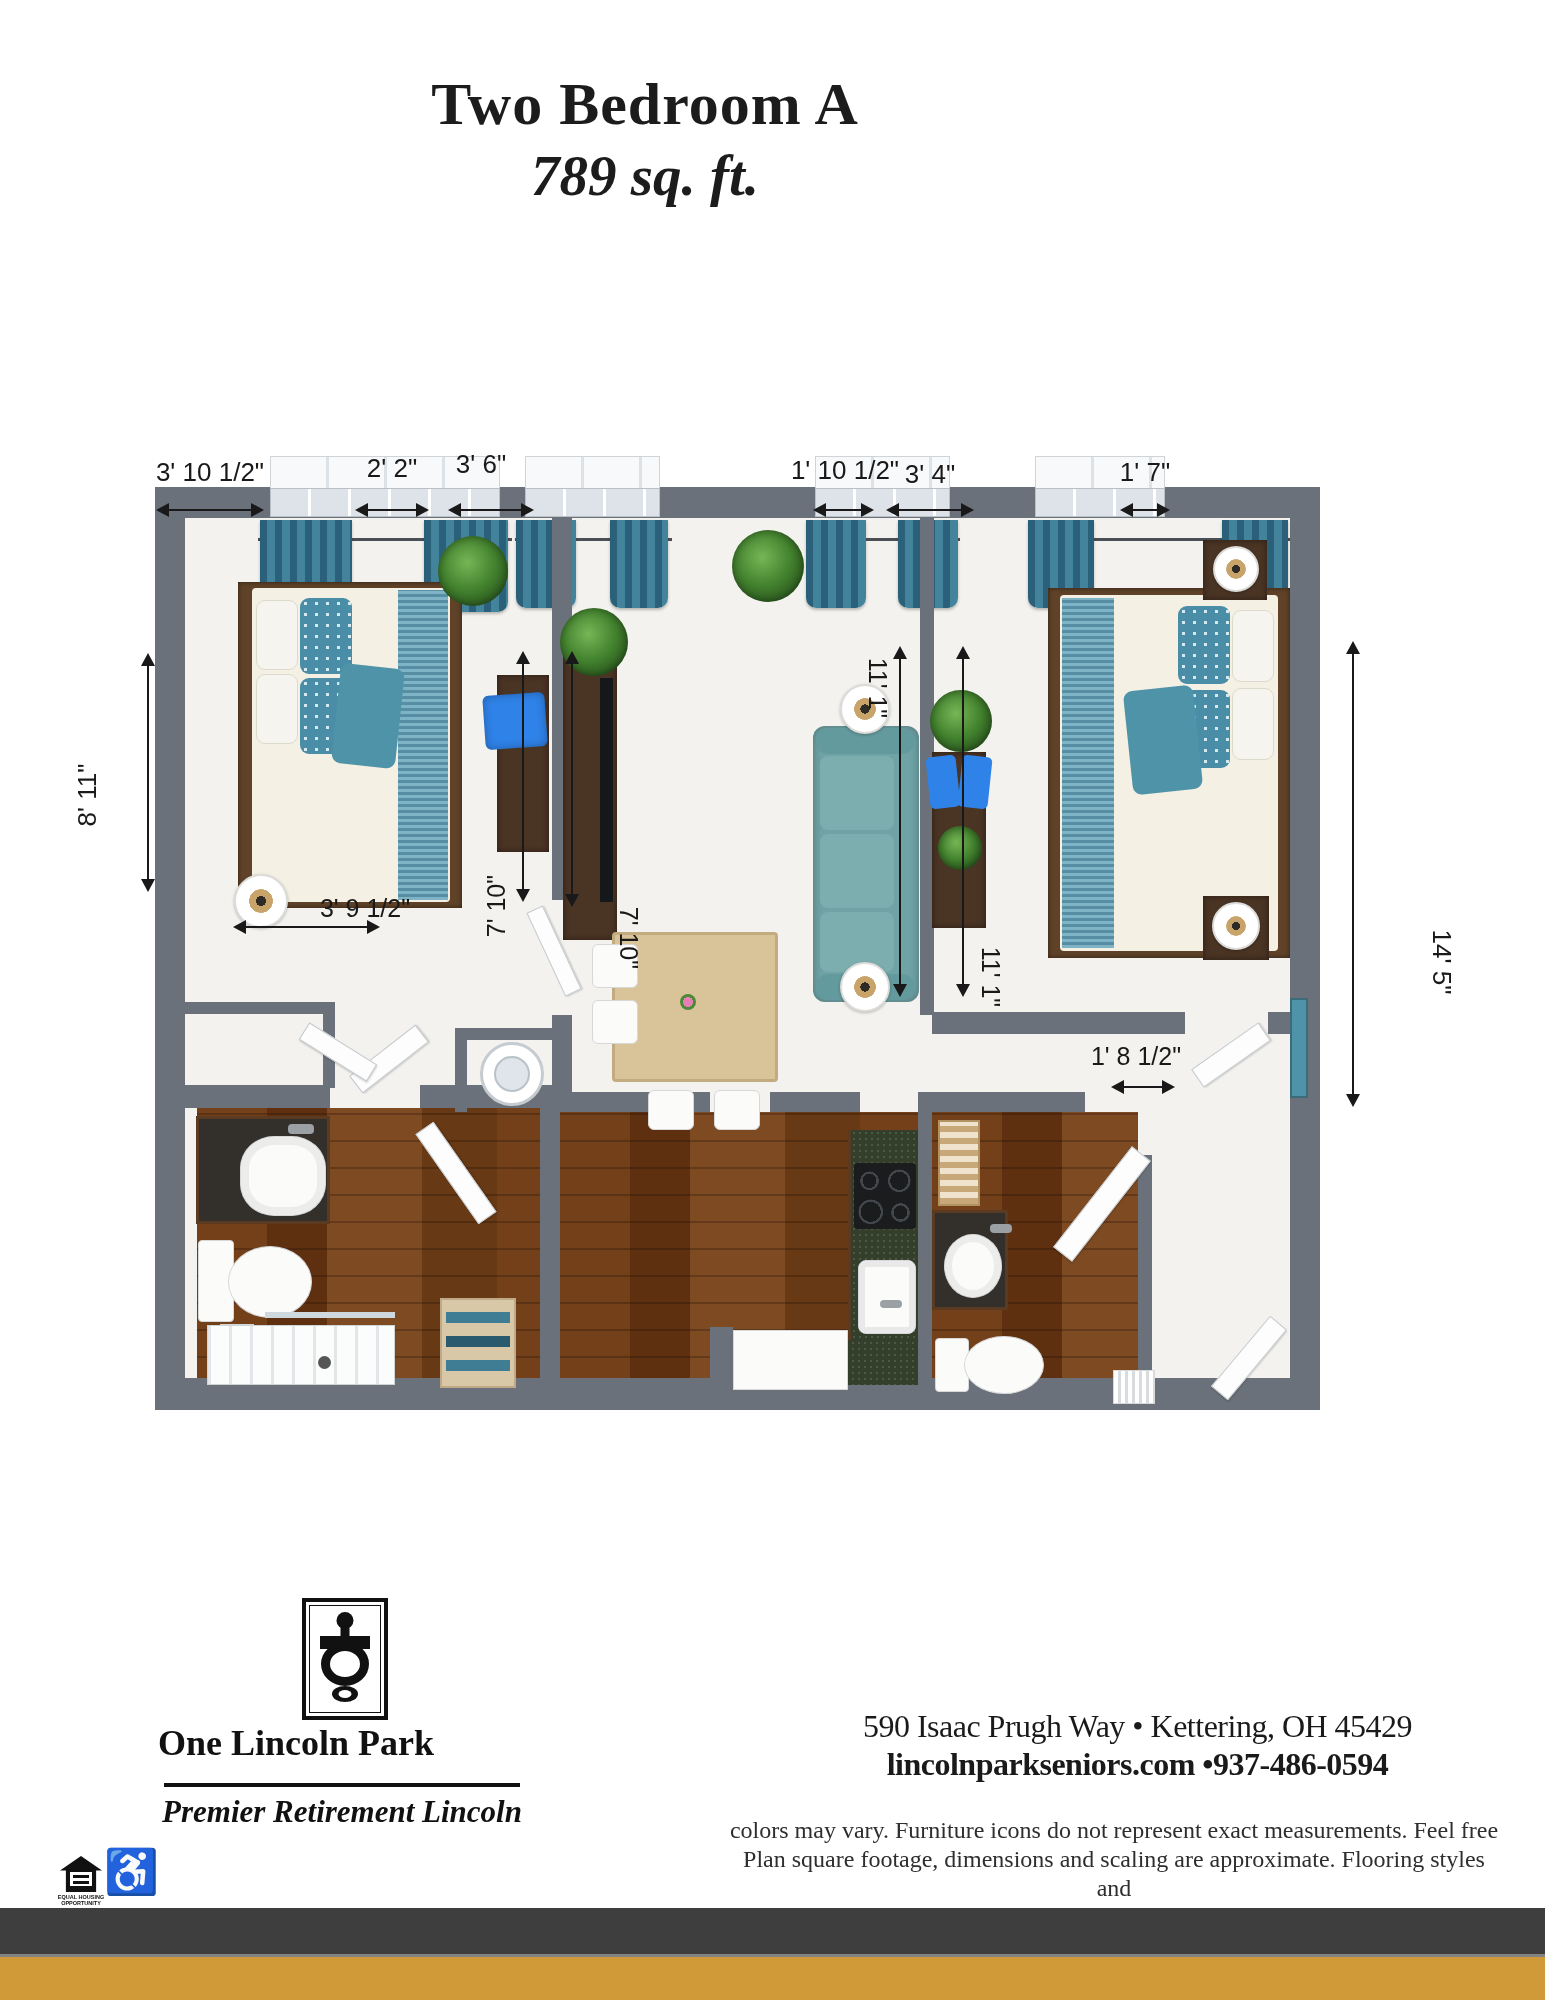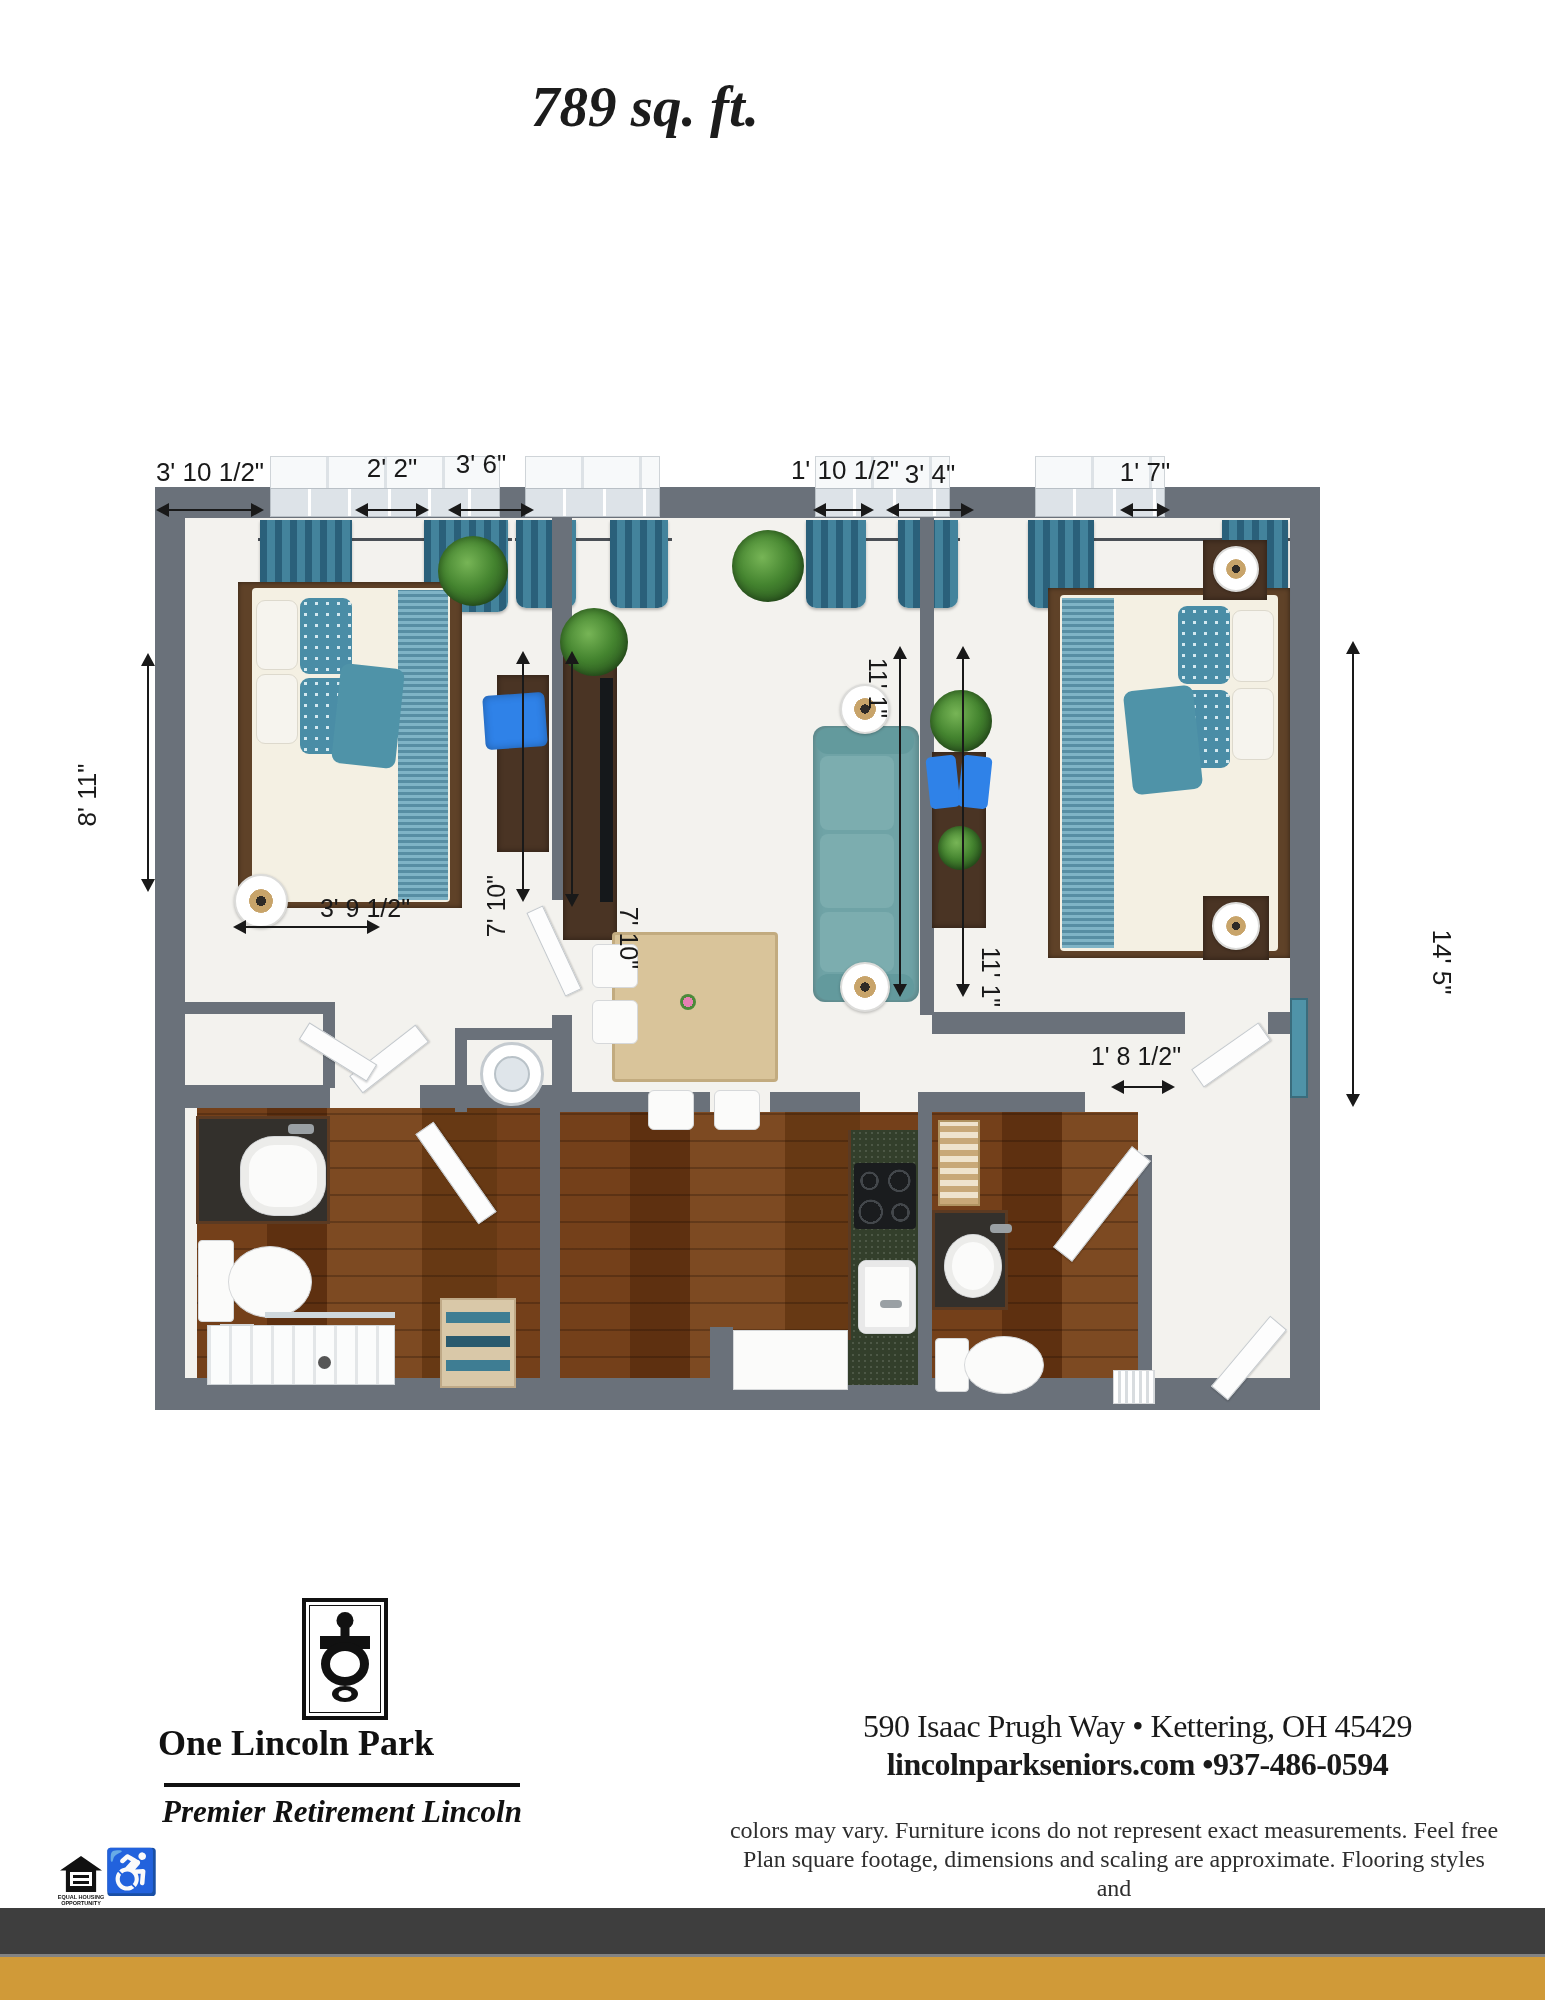--- a/index.html
+++ b/index.html
@@ -86,20 +86,21 @@
 .eh-b2{position:absolute;left:73px;top:1881px;width:16px;height:3px;background:#111;}
 .eh-cap{position:absolute;left:54px;top:1894px;width:54px;text-align:center;font-size:5.5px;font-weight:bold;color:#111;line-height:6px;}
 .wc-icon{position:absolute;left:104px;top:1850px;font-size:44px;color:#111;line-height:1;}
 </style>
 </head>
 <body>
 
 <div class="page">
 
   <div class="title-block">
+    <div class="title-1">Two Bedroom A</div>
     <div class="title-2">789 sq. ft.</div>
   </div>
 
   <div class="floor" style="left:170px;top:500px;width:1135px;height:895px;"></div>
 
   <div class="wood" style="left:197px;top:1108px;width:343px;height:277px;"></div>
   <div class="wood" style="left:560px;top:1112px;width:358px;height:273px;"></div>
   <div class="wood" style="left:932px;top:1112px;width:206px;height:273px;"></div>
 
   <div class="wall" style="left:155px;top:487px;width:30px;height:923px;"></div>

